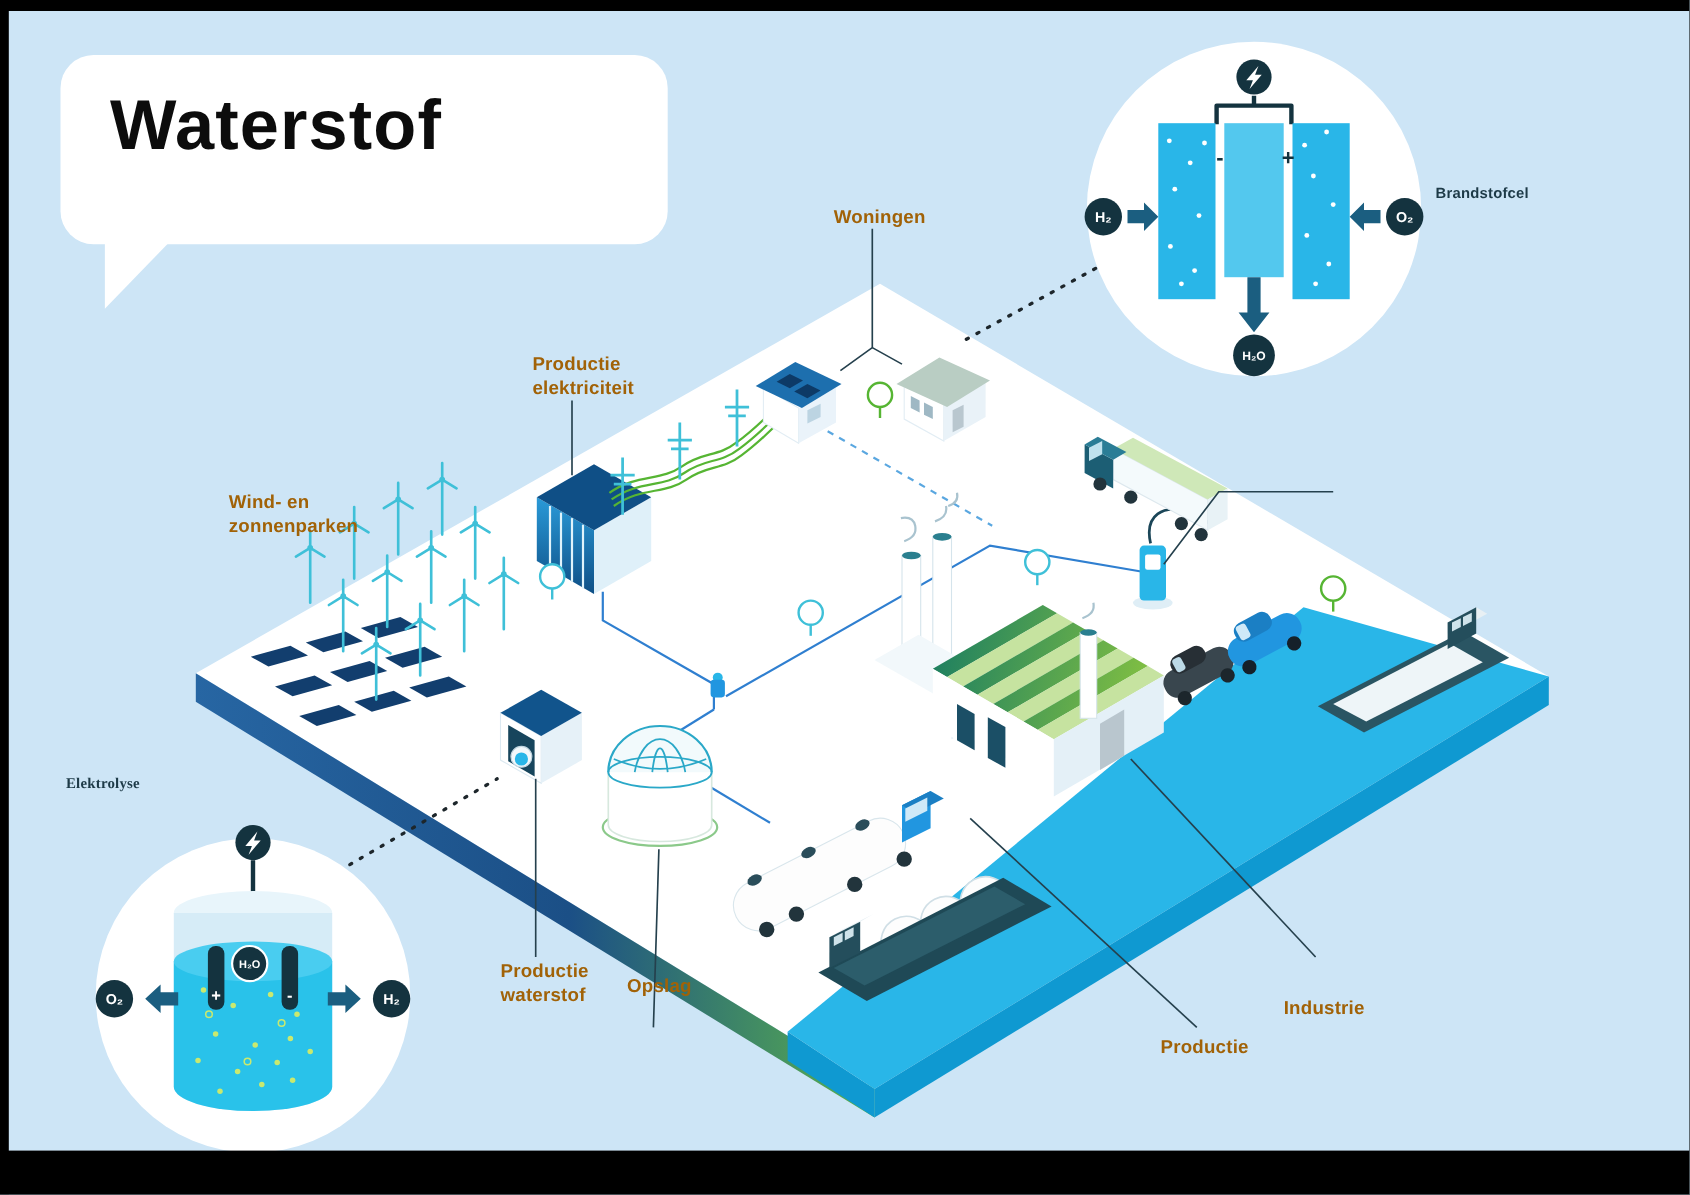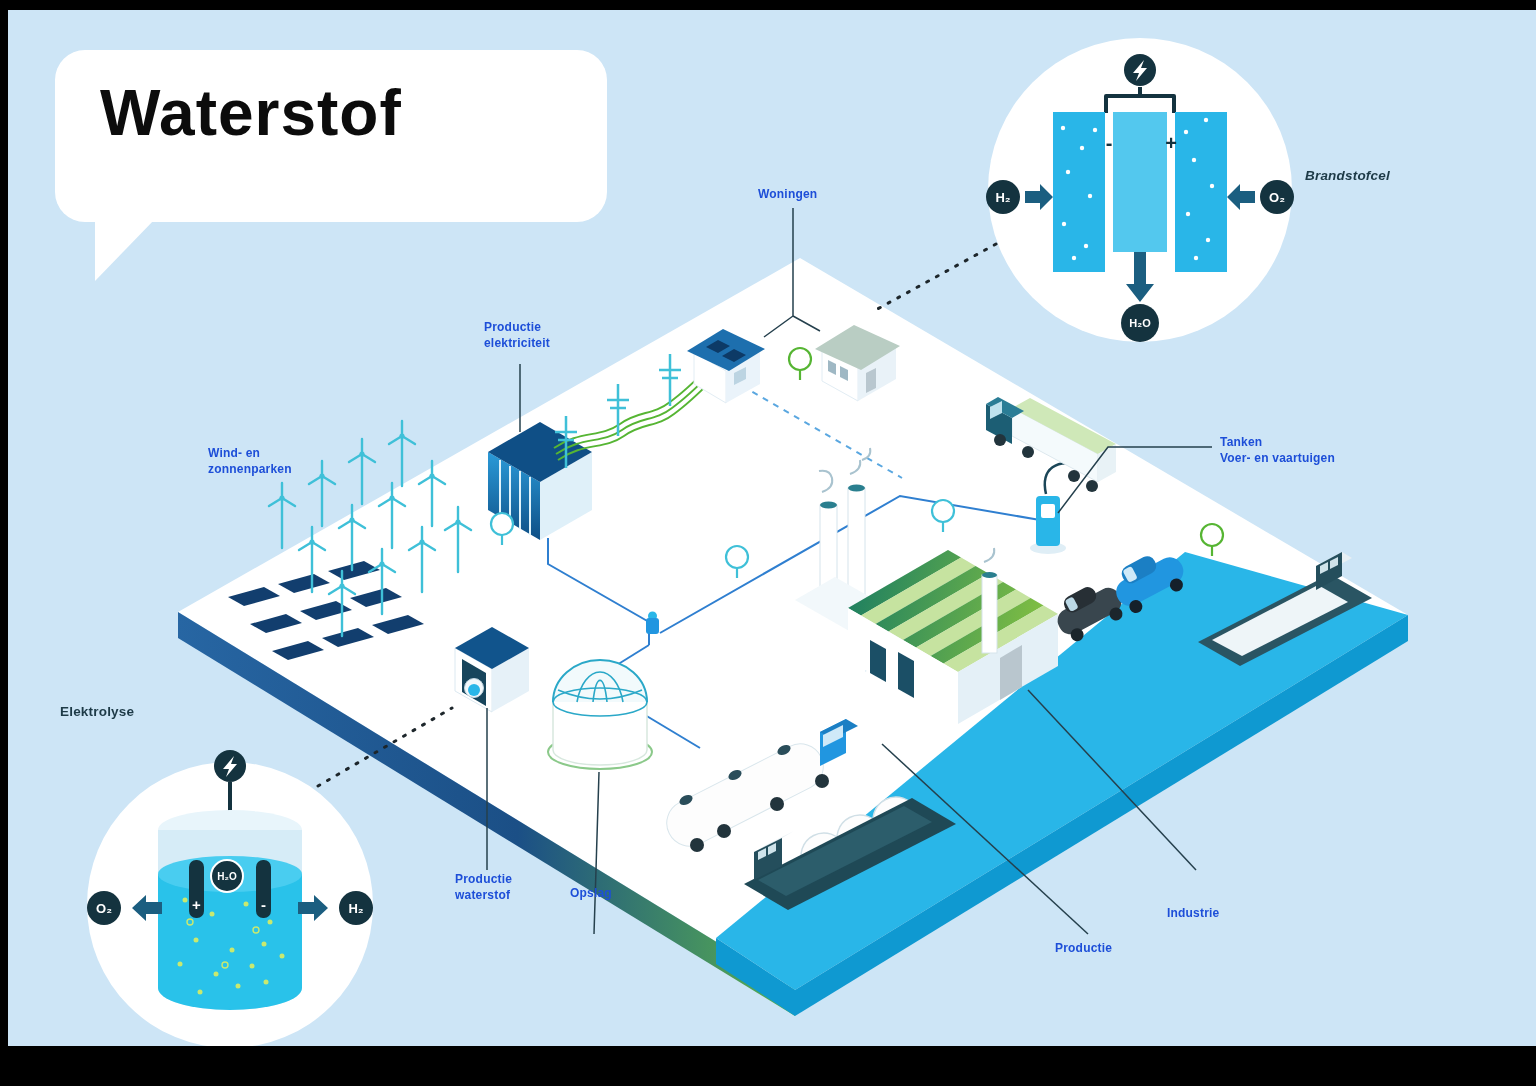--- a/index.html
+++ b/index.html
@@ -7,21 +7,21 @@
   .canvas{position:relative;width:1536px;height:1086px;background:#cde5f6;overflow:hidden;}
   .scene{position:absolute;left:0;top:0;}
   svg text{font-family:"Liberation Sans",sans-serif;}
   .bar{position:absolute;background:#000;}
   .bar-top{left:0;top:0;width:1536px;height:10px;}
   .bar-left{left:0;top:0;width:8px;height:1086px;}
   .bar-bottom{left:0;top:1046px;width:1536px;height:40px;}
   .bubble{position:absolute;left:55px;top:50px;width:552px;height:172px;background:#fff;border-radius:30px;}
   .bubble-tail{position:absolute;left:95px;top:219px;width:60px;height:62px;background:#fff;clip-path:polygon(0 0,100% 0,0 100%);}
   .title{position:absolute;left:100px;top:76px;font-size:64px;font-weight:700;color:#0c0c0c;letter-spacing:1px;}
-  .maplabel{position:absolute;font-size:12px;font-weight:700;color:#1d4ed8;line-height:1.32;white-space:pre-line;letter-spacing:.2px;}
+  .maplabel{position:absolute;font-size:17px;font-weight:700;color:#a16207;line-height:1.32;white-space:pre-line;letter-spacing:.2px;}
   .textblock{position:absolute;font-size:13.5px;color:#1d3a47;line-height:1.4;white-space:pre-line;letter-spacing:.2px;}
   .textblock .hd{font-weight:700;display:block;}
   .sub{font-weight:700;display:block;}
 </style>
 </head>
 <body>
 
 <div class="canvas">
 
   <svg class="scene" width="1536" height="1086" viewBox="0 0 1536 1086">
@@ -377,34 +377,30 @@
 
   <div class="bubble"></div>
   <div class="bubble-tail"></div>
   <div class="title">Waterstof</div>
 
   <div class="maplabel" style="left:758px;top:187px;">Woningen</div>
   <div class="maplabel" style="left:484px;top:320px;">Productie
 elektriciteit</div>
   <div class="maplabel" style="left:208px;top:446px;">Wind- en
 zonnenparken</div>
-  <div class="maplabel" style="left:1220px;top:419px;">
-    <span>Tanken</span>
-    <span class="sub">Voer- en vaartuigen</span>
-  </div>
   <div class="maplabel" style="left:455px;top:872px;">Productie
 waterstof</div>
   <div class="maplabel" style="left:570px;top:886px;">Opslag</div>
   <div class="maplabel" style="left:1167px;top:878px;margin-top:28px;">Industrie</div>
   <div class="maplabel" style="left:1055px;top:941px;">Productie</div>
 
-  <div class="textblock" style="left:1305px;top:148px;width:180px;font-style:italic;">
+  <div class="textblock" style="left:1305px;top:148px;width:180px;">
     <span class="hd">Brandstofcel</span>
   </div>
-  <div class="textblock" style="left:60px;top:684px;width:215px;">
+  <div class="textblock" style="left:60px;top:684px;width:215px;font-family:Liberation Serif, serif;">
     <span class="hd">Elektrolyse</span>
   </div>
 
   <div class="bar bar-top"></div>
   <div class="bar bar-left"></div>
   <div class="bar bar-bottom"></div>
 
 </div>
 
 </body></html>

